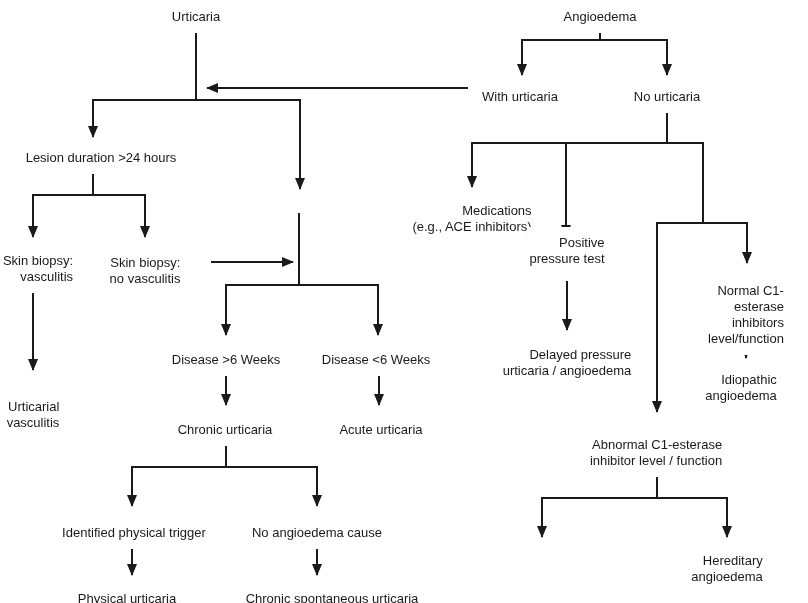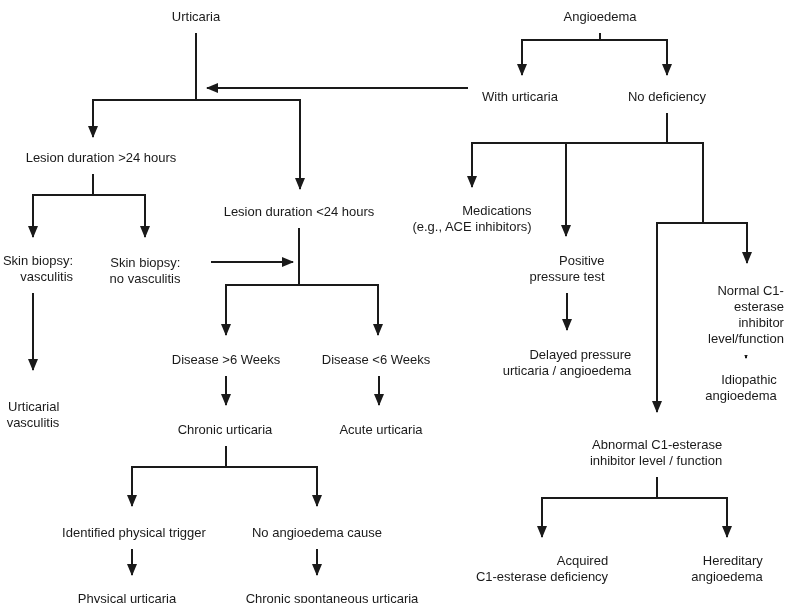--- a/index.html
+++ b/index.html
@@ -93,48 +93,45 @@
       <line x1="657" y1="463" x2="657" y2="499"></line>
       <line x1="541" y1="498" x2="728" y2="498"></line>
       <line x1="542" y1="497" x2="542" y2="537" marker-end="url(#arrow)"></line>
       <line x1="727" y1="497" x2="727" y2="537" marker-end="url(#arrow)"></line>
     </g>
   </svg>
 
   <div class="node" style="left:196px; top:1px">Urticaria</div>
   <div class="node" style="left:600px; top:1px">Angioedema</div>
   <div class="node" style="left:520px; top:81px">With urticaria</div>
-  <div class="node" style="left:667px; top:81px">No deficiency</div>
+  <div class="node" style="left:667px; top:81px">No urticaria</div>
   <div class="node" style="left:101px; top:142px">Lesion duration &gt;24 hours</div>
-  <div class="node" style="left:299px; top:196px">Lesion duration &lt;24 hours</div>
   <div class="node" style="left:38px;  top:245px">Skin biopsy:
 vasculitis</div>
   <div class="node" style="left:145px; top:247px">Skin biopsy:
 no vasculitis</div>
   <div class="node" style="left:33px;  top:391px">Urticarial
 vasculitis</div>
   <div class="node" style="left:226px; top:344px">Disease &gt;6 Weeks</div>
   <div class="node" style="left:376px; top:344px">Disease &lt;6 Weeks</div>
   <div class="node" style="left:225px; top:414px">Chronic urticaria</div>
   <div class="node" style="left:381px; top:414px">Acute urticaria</div>
   <div class="node" style="left:134px; top:517px">Identified physical trigger</div>
   <div class="node" style="left:317px; top:517px">No angioedema cause</div>
   <div class="node" style="left:127px; top:583px">Physical urticaria</div>
   <div class="node" style="left:332px; top:583px">Chronic spontaneous urticaria</div>
   <div class="node" style="left:472px; top:195px">Medications
 (e.g., ACE inhibitors)</div>
-  <div class="node" style="left:567px; top:245px">Positive
+  <div class="node" style="left:567px; top:227px">Positive
 pressure test</div>
   <div class="node" style="left:567px; top:339px">Delayed pressure
 urticaria / angioedema</div>
   <div class="node" style="left:746px; top:275px">Normal C1-esterase
-inhibitor
+inhibitors
 level/function</div>
   <div class="node" style="left:741px; top:364px">Idiopathic
 angioedema</div>
   <div class="node" style="left:656px; top:429px">Abnormal C1-esterase
 inhibitor level / function</div>
-  <div class="node" style="left:542px; top:545px">Acquired
-C1-esterase deficiency</div>
   <div class="node" style="left:727px; top:545px">Hereditary
 angioedema</div>
 
 </div>
 
 </body></html>

